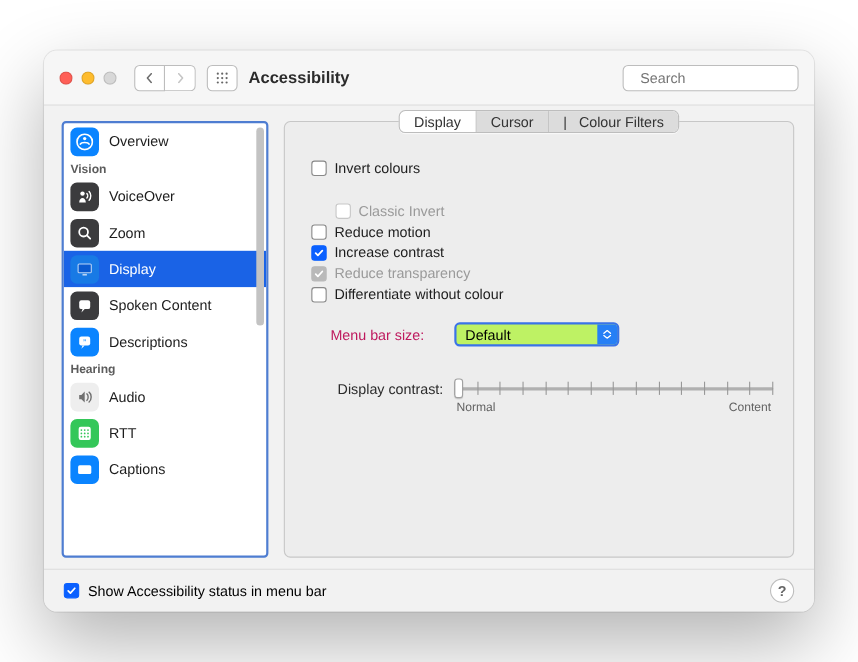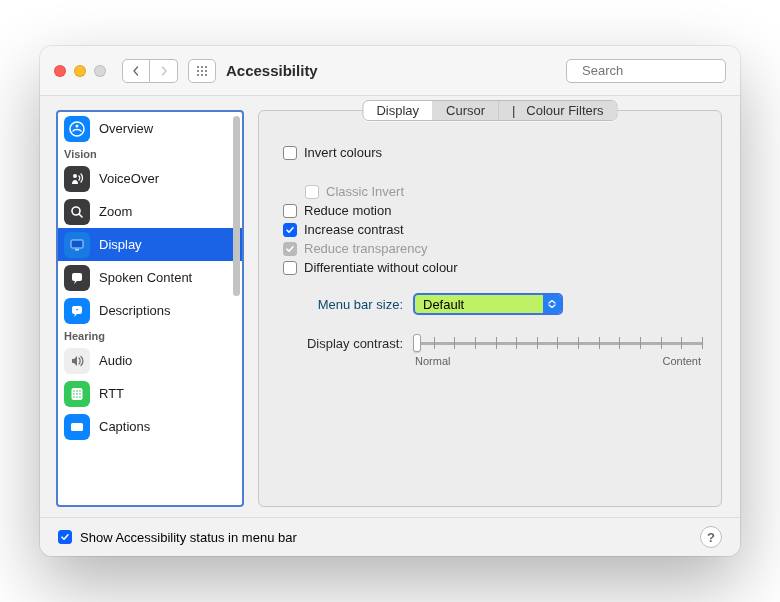--- a/index.html
+++ b/index.html
@@ -123,34 +123,34 @@
   .chk.disabled { color: #9a9a9a; }
   .cb {
     width: 14px; height: 14px; border: 1px solid #888; border-radius: 3px;
     background: #fff; display: flex; align-items: center; justify-content: center;
     flex-shrink: 0;
   }
   .cb.on { background: #0a60ff; border-color: #0a60ff; }
   .cb.on.disabled { background: #b9b9b9; border-color: #b9b9b9; }
   .cb svg { width: 10px; height: 10px; color: #fff; }
   .formrow { display: flex; align-items: center; gap: 10px; margin-top: 16px; padding-left: 6px; }
-  .formrow .lbl { width: 120px; text-align: right; color: #0c4a6e; }
+  .formrow .lbl { width: 120px; text-align: center; color: #be185d; }
   .select {
     min-width: 150px; height: 22px; background: #bef264;
     border: 2px solid #3a73e8; border-radius: 5px;
     display: flex; align-items: center; position: relative;
     padding: 0 22px 0 8px; color: #000;
   }
   .select .arrows {
     position: absolute; right: 0; top: 0; bottom: 0; width: 18px;
     background: #267ff5; border-radius: 0 3px 3px 0;
     display: flex; flex-direction: column; align-items: center; justify-content: center;
     color: #fff;
   }
-  .sliderrow { margin-top: 18px; padding-left: 6px; }
+  .sliderrow { margin-top: 28px; padding-left: 6px; }
   .sliderrow .top { display: flex; align-items: center; gap: 10px; }
   .sliderrow .lbl { width: 120px; text-align: right; color: #2b2b2b; }
   .slider {
     flex: 1; height: 20px; position: relative;
   }
   .track {
     position: absolute; left: 0; right: 0; top: 9px; height: 3px;
     background: #b0b0b0; border-radius: 2px;
   }
   .ticks { position: absolute; left:0; right:0; top:4px; height:12px; display:flex; justify-content:space-between; }

